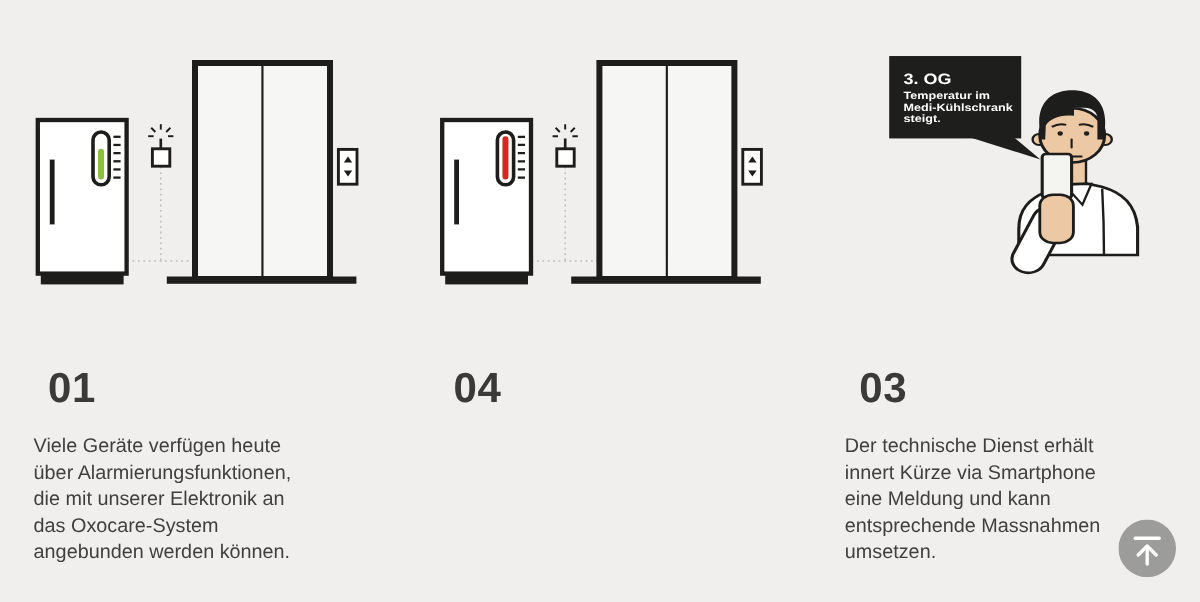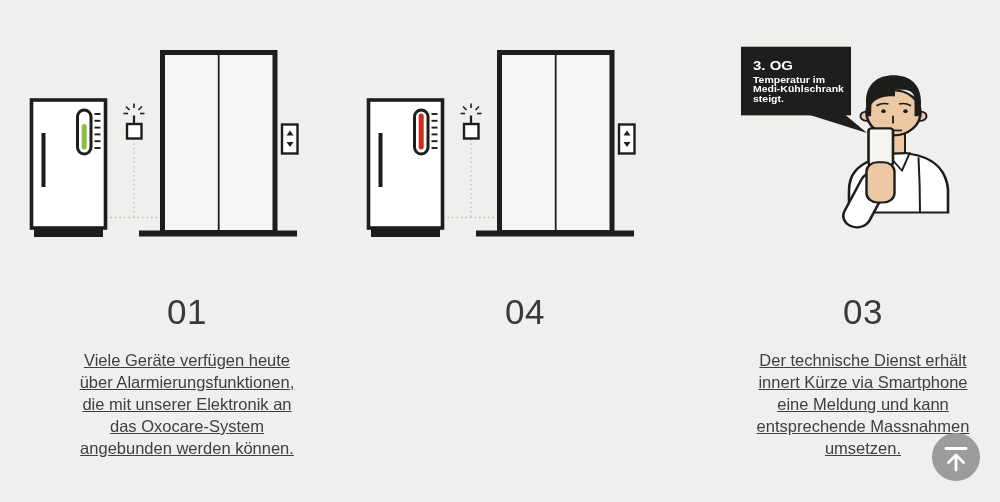--- a/index.html
+++ b/index.html
@@ -8,37 +8,37 @@
     background:#f0efed;
     font-family:"Liberation Sans", sans-serif;
   }
   .scene{position:absolute;top:40px;}
   .scene svg{display:block;}
   .col{position:absolute;top:294px;width:318px;color:#3c3c3b;}
   .col-1{left:28px;}
   .col-2{left:366px;}
   .col-3{left:704px;}
   .step-number{
-    margin:0;font-size:35px;font-weight:400;letter-spacing:.5px;color:#3a3a39;line-height:1;
+    margin:12px;font-size:35px;font-weight:700;letter-spacing:.5px;color:#3a3a39;line-height:1;
   }
   .step-text{
-    margin:20px 0 0;font-size:16.5px;line-height:22px;color:#3f3f3e;white-space:pre-line;text-decoration:underline;
+    margin:20px 0 0;font-size:16.5px;line-height:22px;color:#3f3f3e;white-space:pre-line;
   }
   .bubble-title{font-family:"Liberation Sans",sans-serif;font-size:15px;font-weight:700;fill:#ffffff;}
   .bubble-line{font-family:"Liberation Sans",sans-serif;font-size:10.5px;font-weight:700;fill:#ffffff;}
   .scroll-top{
     position:absolute;left:932px;top:433px;width:48px;height:48px;
     padding:0;border:none;background:transparent;cursor:pointer;border-radius:50%;
   }
   .scroll-top svg{display:block;}
 </style>
 </head>
 <body>
 
-<div class="canvas" style="background: rgb(240, 239, 237); text-align: center;">
+<div class="canvas" style="background: rgb(240, 239, 237);">
 
   <div class="scene" style="left:20px">
     <svg width="280" height="200" viewBox="20 40 280 200">
       <g stroke="#bcbcb9" stroke-width="1.3" stroke-dasharray="1.5 3" fill="none">
         <line x1="134" y1="139" x2="134" y2="217.5"></line>
         <line x1="106" y1="217.5" x2="161" y2="217.5"></line>
       </g>
       <g>
         <rect x="31.5" y="100" width="74" height="128" fill="#ffffff" stroke="#1d1d1b" stroke-width="3.6"></rect>
         <rect x="34" y="228" width="69" height="9" fill="#1d1d1b"></rect>

